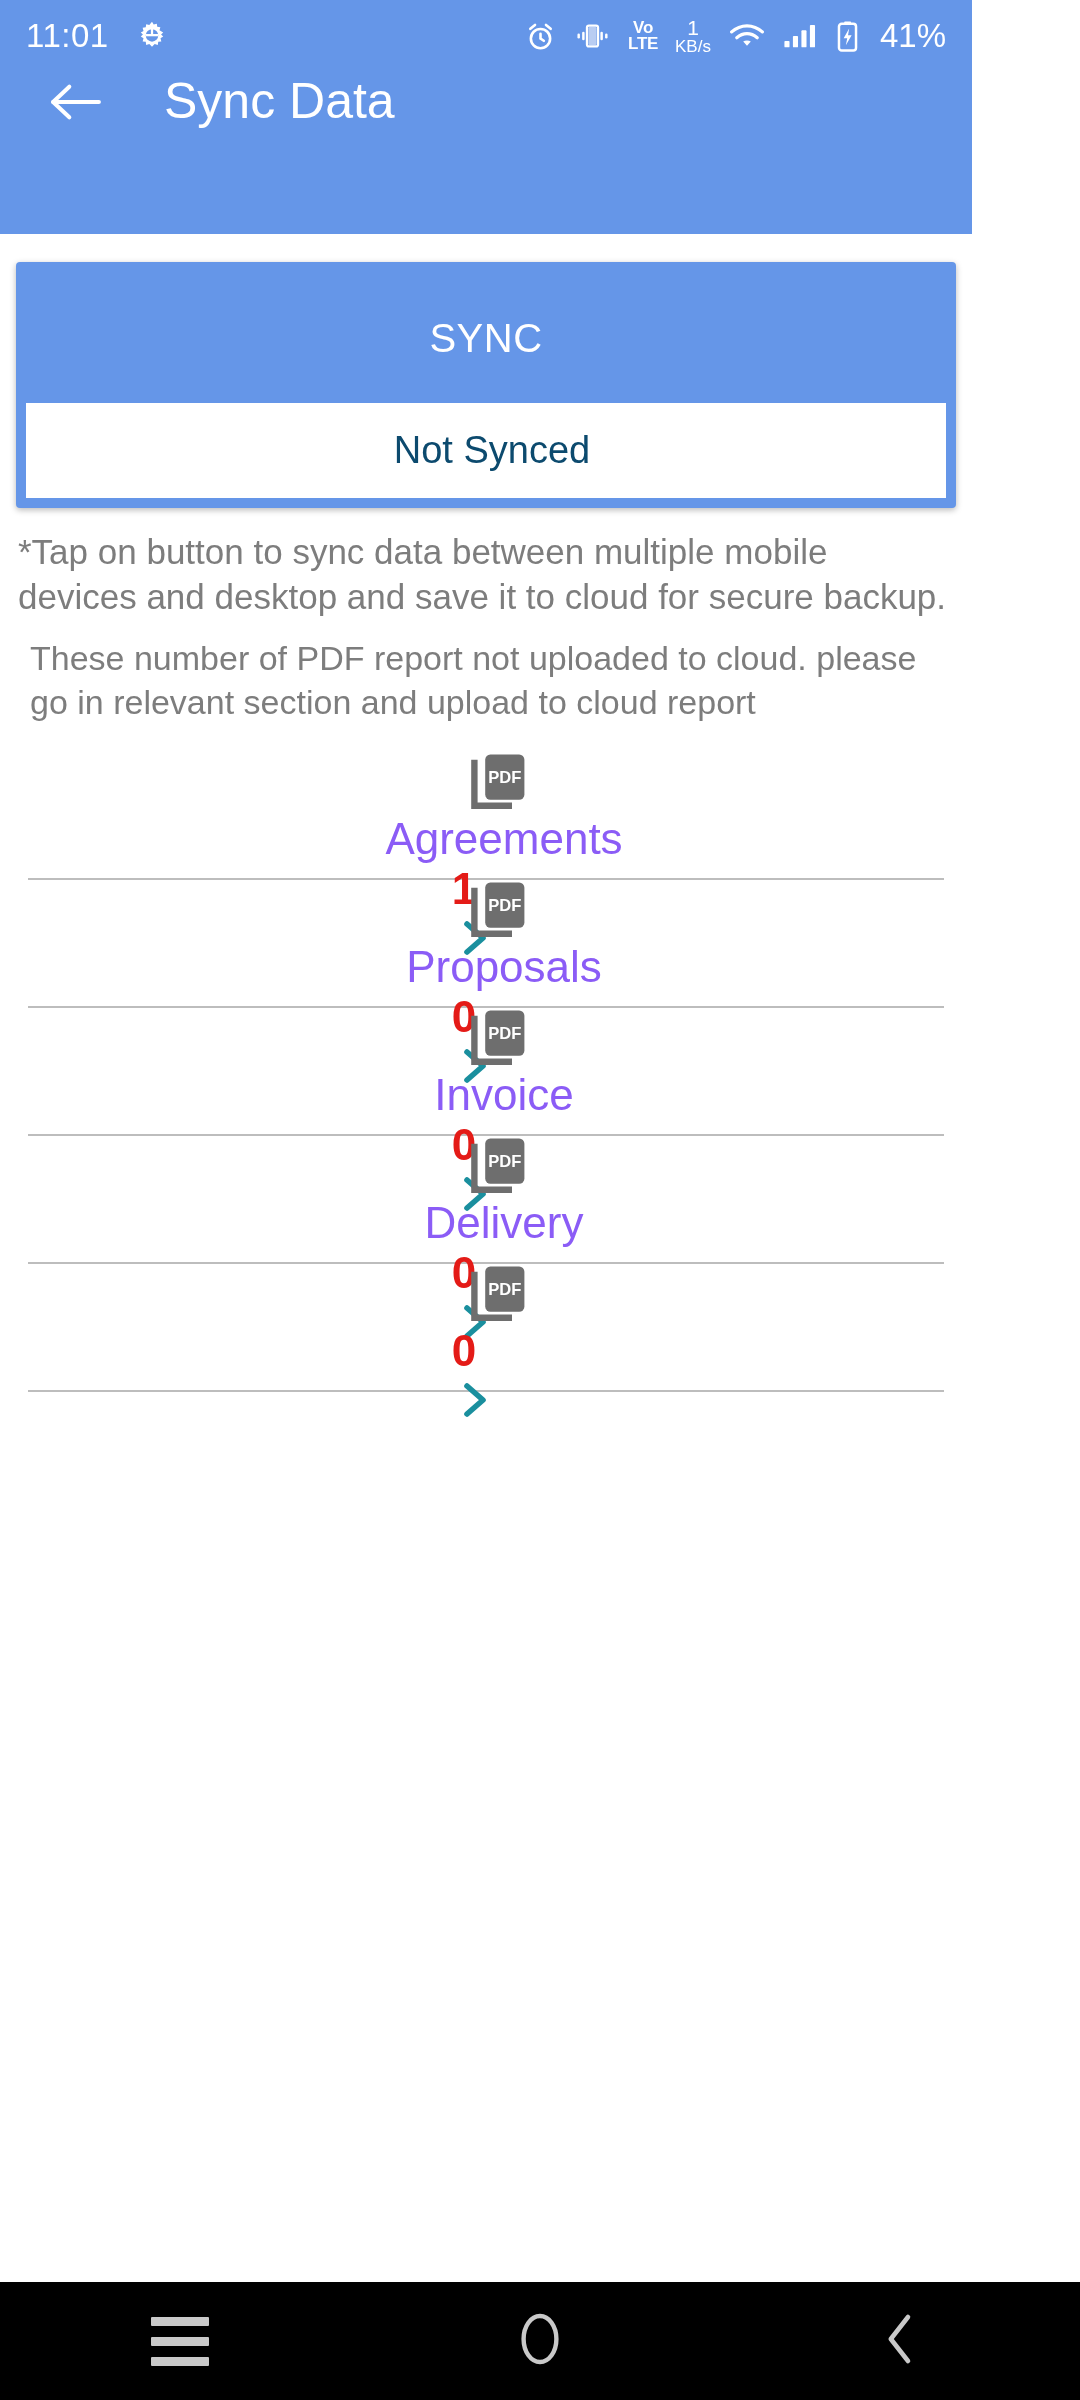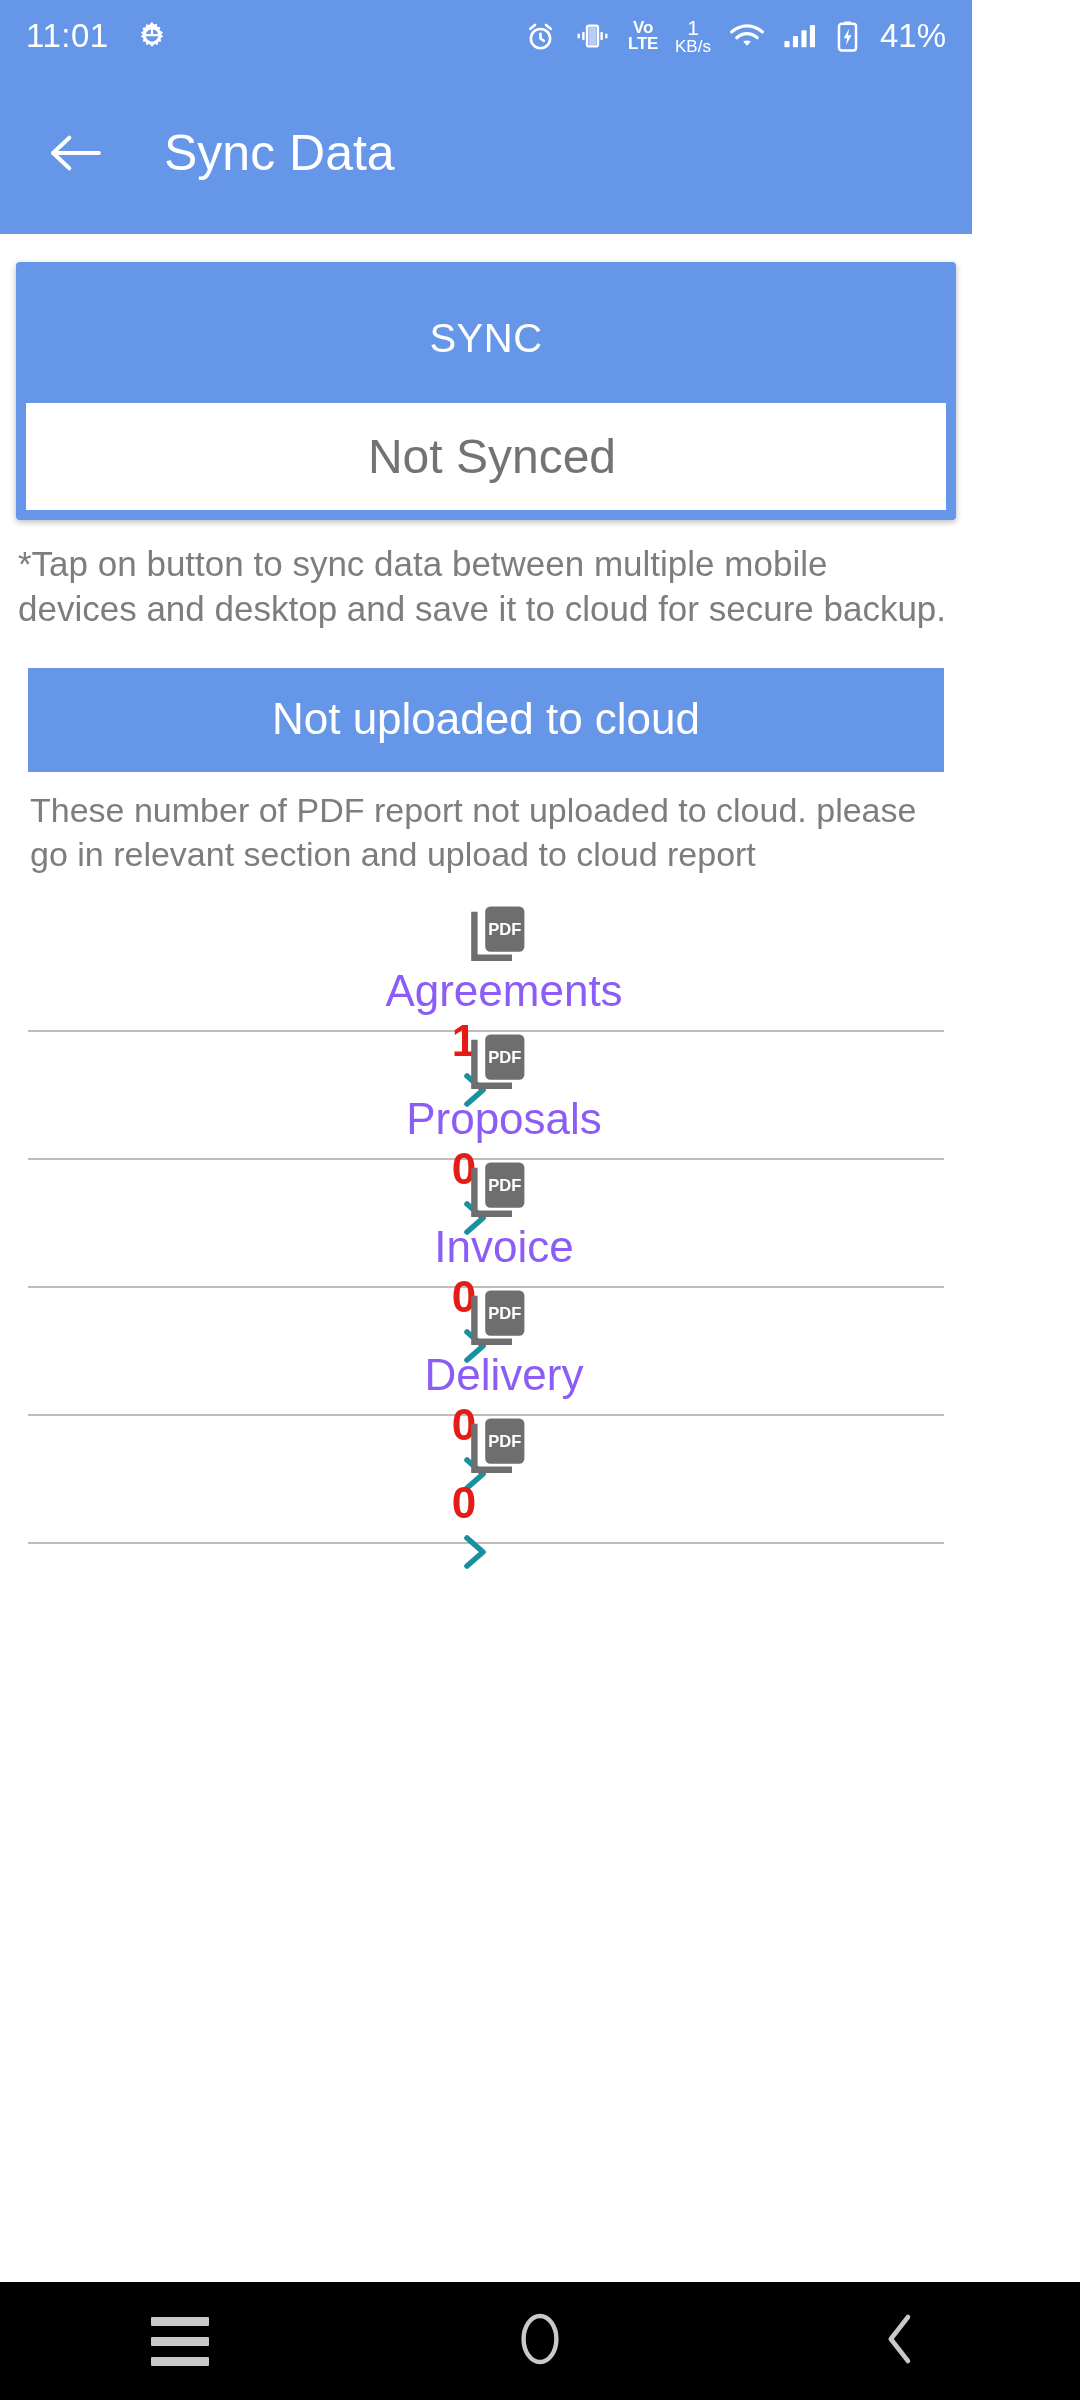--- a/index.html
+++ b/index.html
@@ -27,21 +27,21 @@
   .netspd{
     display:flex; flex-direction:column; align-items:center;
     line-height:1; font-size:17px;
   }
   .netspd .n1{ font-size:21px; }
   .batt-pct{ font-size:33px; margin-left:2px; }
 
   
   .appbar{
     height:162px; background:#6596e8; color:#ffffff;
-    display:flex; align-items:center; padding:0 46px;
+    display:flex; align-items:flex-start; padding:0 46px;
     position:relative;
   }
   .back-btn{ width:60px; height:60px; display:flex; align-items:center; justify-content:center; }
   .appbar-title{ font-size:50px; margin-left:58px; font-weight:400; }
 
   
   .content{ background:#ffffff; padding-bottom:0; }
 
   
   .sync-card{
@@ -53,21 +53,21 @@
   }
   .sync-title{
     color:#ffffff; font-size:40px; text-align:center;
     padding:44px 0 42px 0; letter-spacing:.5px;
   }
   .sync-status-box{
     background:#ffffff;
     padding:26px 0;
     text-align:center;
   }
-  .sync-status-text{ color:#737373; font-size:48px;margin-left:12px; }
+  .sync-status-text{ color:#0c4a6e; font-size:38px;margin-left:12px; }
 
   
   .note{
     color:#7d7d7d; font-size:35px; line-height:1.28;
     padding:22px 18px 0 18px;
   }
 
   
   .cloud-banner{
     margin:36px 28px 0 28px;
@@ -194,21 +194,20 @@
 
     <div class="sync-card">
       <div class="sync-title">SYNC</div>
       <div class="sync-status-box">
         <span class="sync-status-text">Not Synced</span>
       </div>
     </div>
 
     <div class="note">*Tap on button to sync data between multiple mobile devices and desktop and save it to cloud for secure backup.</div>
 
-    <div class="cloud-banner">Not uploaded to cloud</div>
     <div class="cloud-desc">These number of PDF report not uploaded to cloud. please go in relevant section and upload to cloud report</div>
 
     <div class="doc-list">
 
       <div class="doc-row">
         <span class="pdf-ico">
           <svg width="60" height="62" viewBox="0 0 30 31" fill="none">
             <path d="M2.2 5.5v21.4h17.2" stroke="#6e6e6e" stroke-width="3.2" stroke-linecap="square"></path>
             <rect x="7.6" y="1.3" width="19.6" height="22.6" rx="2.6" fill="#6e6e6e"></rect>
             <text x="17.4" y="15.6" font-family="Liberation Sans, sans-serif" font-size="8.3" font-weight="bold" fill="#ffffff" text-anchor="middle">PDF</text>

